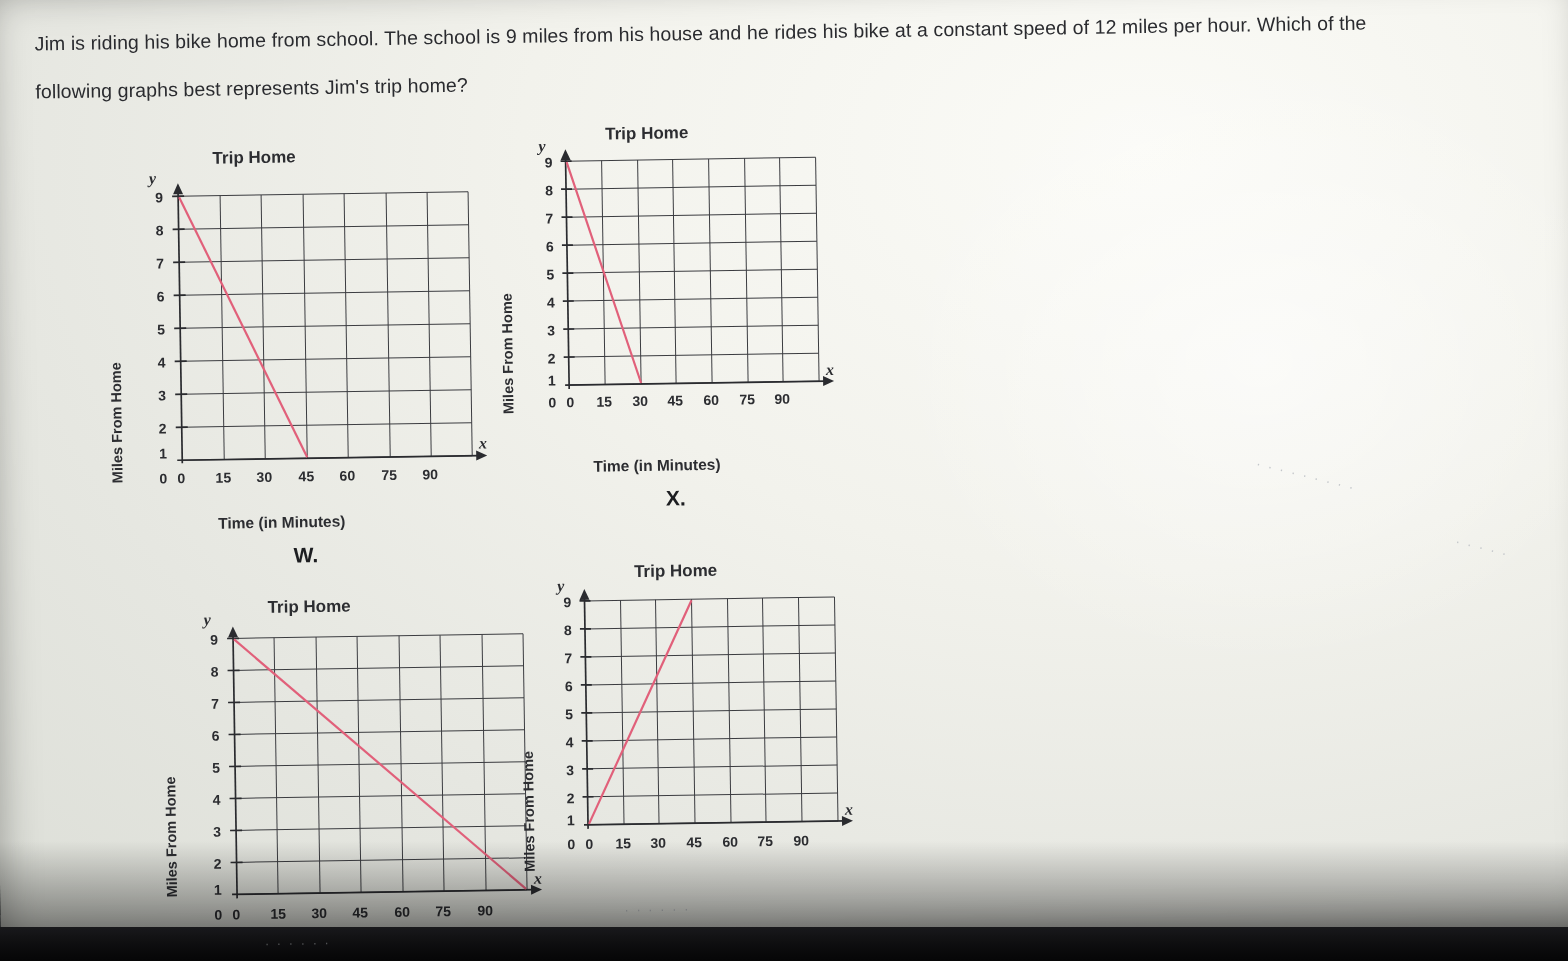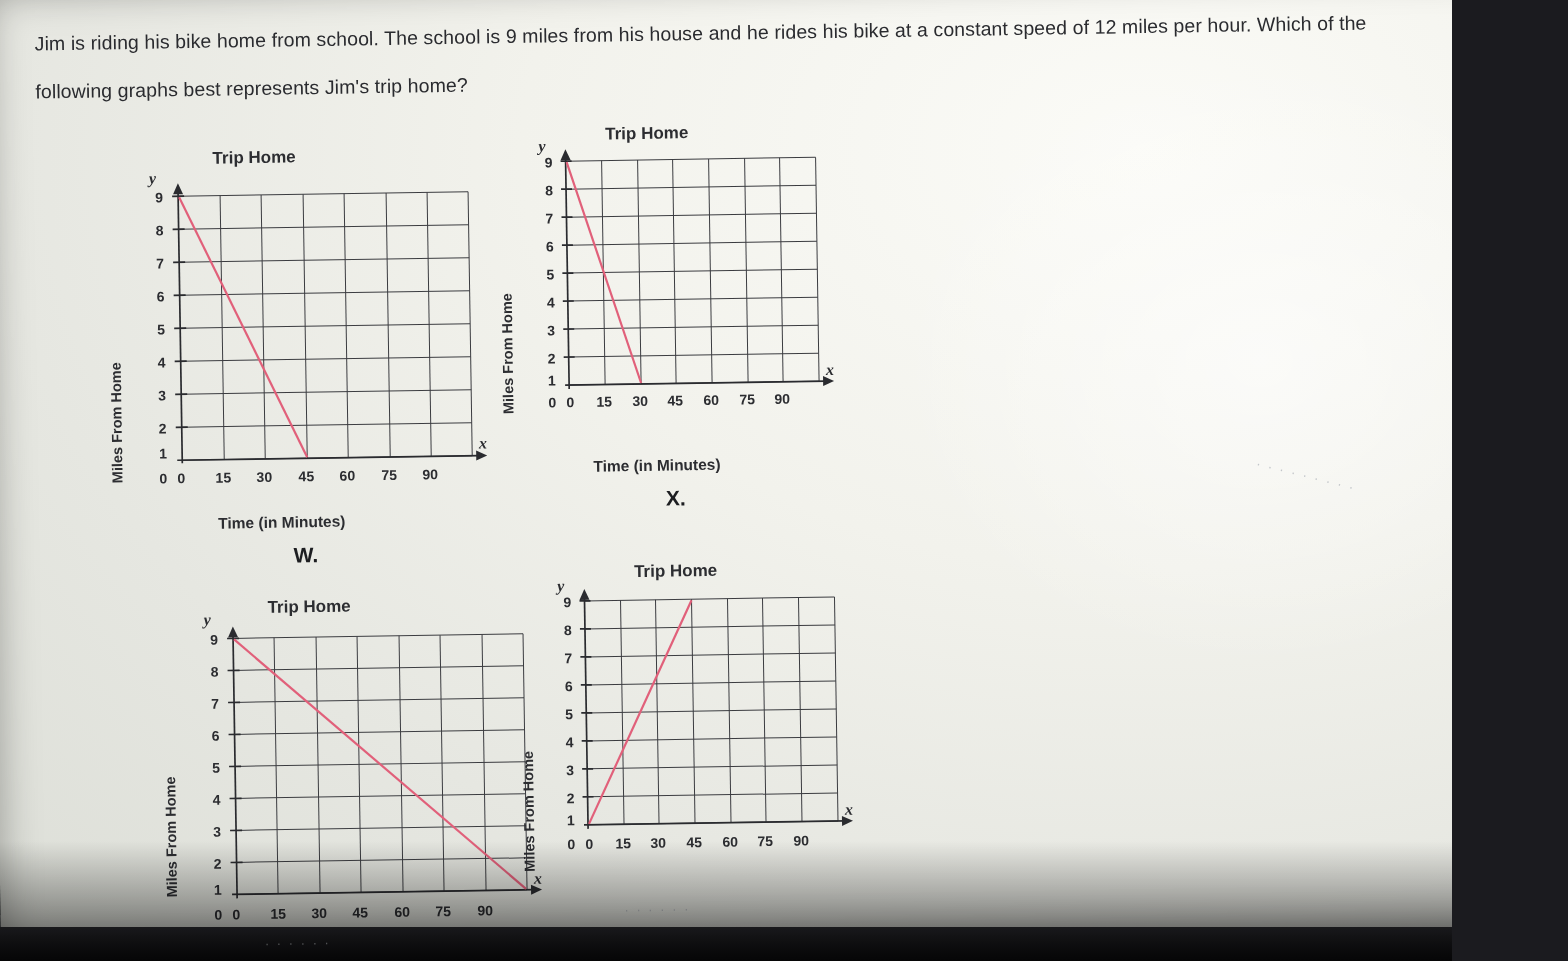--- a/index.html
+++ b/index.html
@@ -4,21 +4,21 @@
 <style>
   html,body{margin:0;padding:0;}
   body{
     width:1568px;height:961px;overflow:hidden;
     background:#1b1b1f;
     font-family:"Liberation Sans", sans-serif;
     position:relative;
   }
   
   #photo{
-    position:absolute;left:0;top:0;width:1452px;height:961px;
+    position:absolute;left:0;top:0;width:1568px;height:961px;
     overflow:hidden;
   }
   #darkbg{
     position:absolute;inset:0;
     background:linear-gradient(180deg,#2a3540 0%,#1d242b 45%,#15181c 100%);
   }
   
   #bluestrip{
     position:absolute;left:0;top:0;width:1568px;height:26px;
     background:linear-gradient(90deg,#0e2b4a 0%,#15456f 25%,#1b5f93 55%,#123354 100%);

